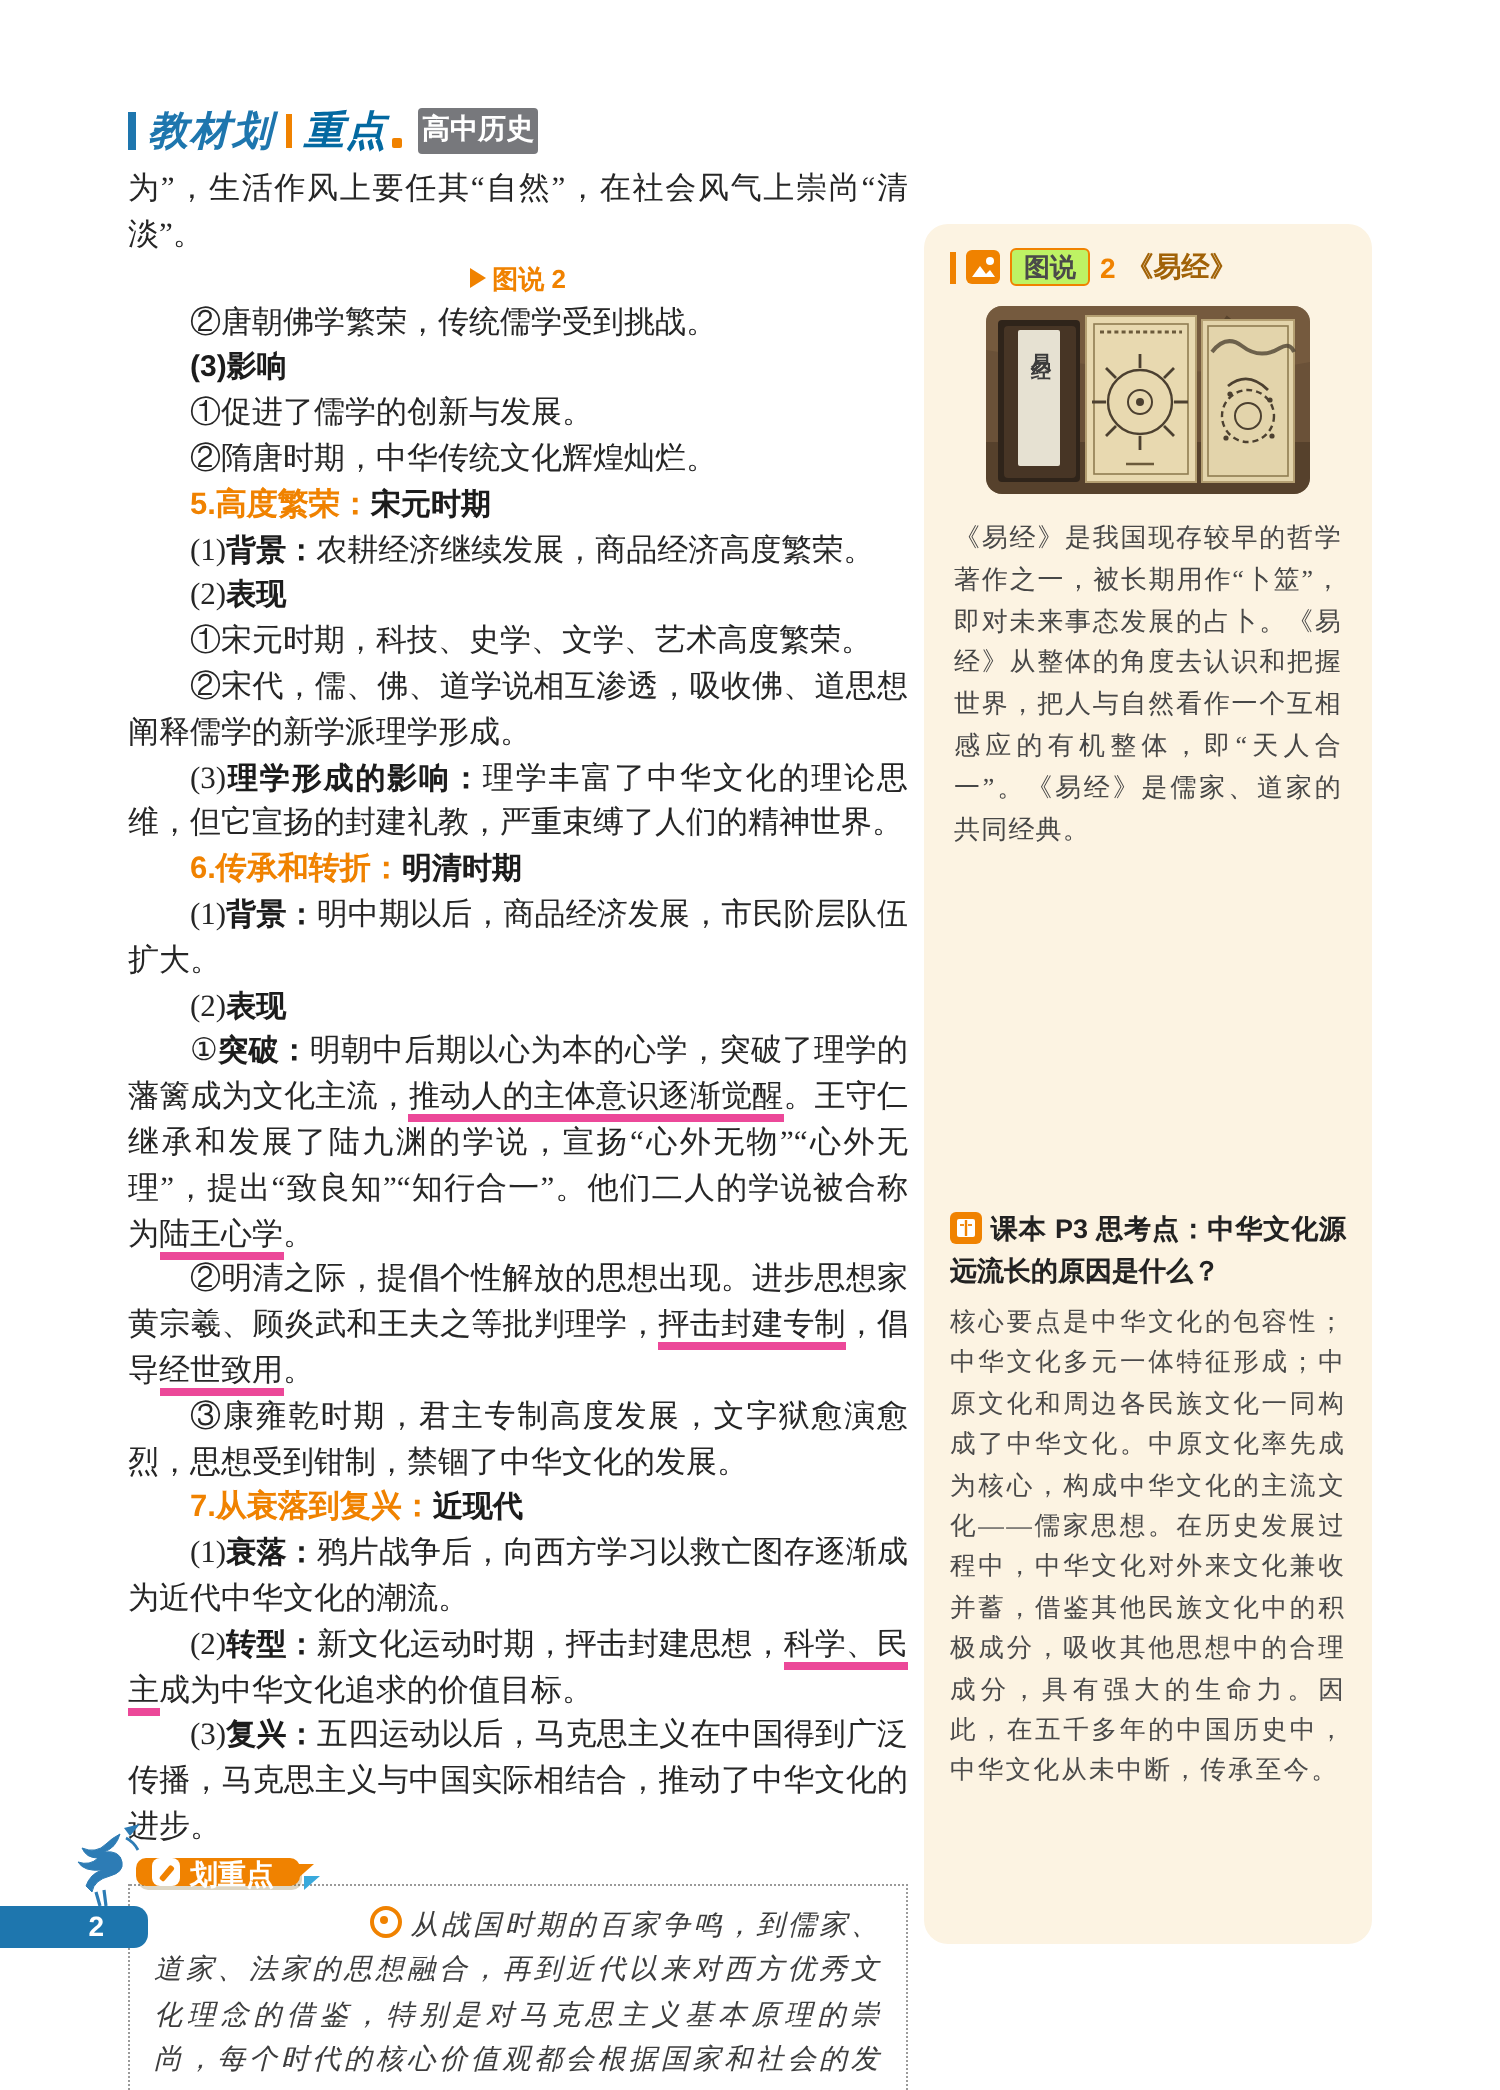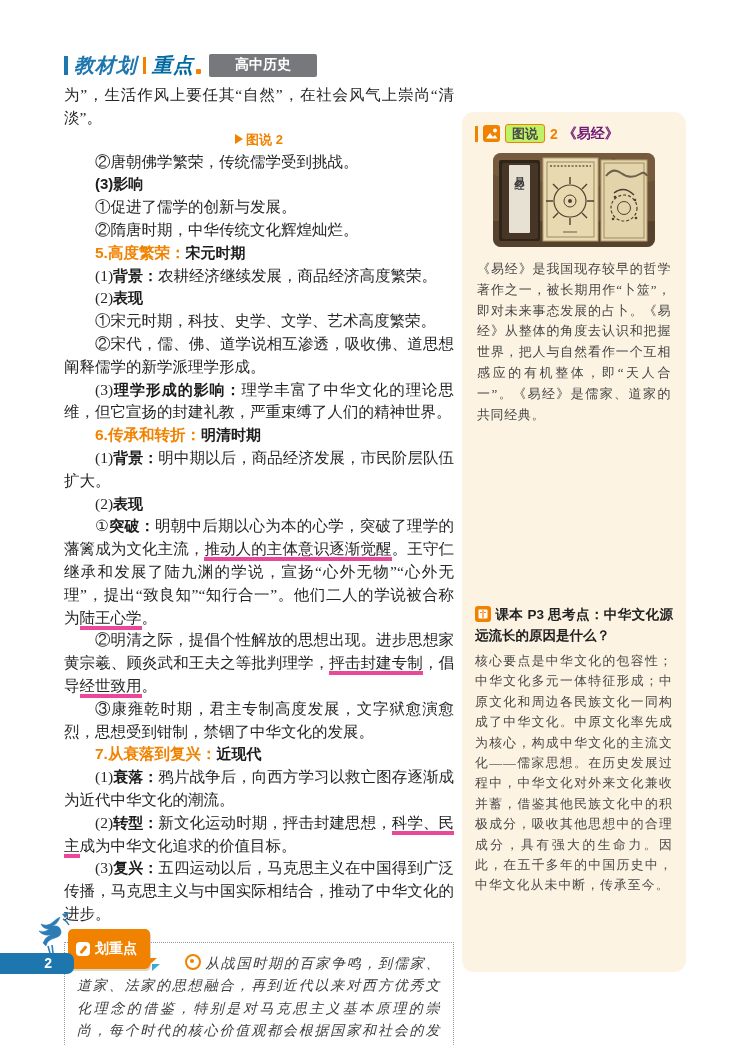--- a/index.html
+++ b/index.html
@@ -7,48 +7,48 @@
     width:750px;height:1045px;position:relative;background:#ffffff;overflow:hidden;
     font-family:"Liberation Serif","DejaVu Serif",serif;color:#2b2b2b;
   }
   
   .header{position:absolute;left:64px;top:52px;display:flex;align-items:center;gap:6px;}
   .logo-bar{display:inline-block;width:4px;height:19px;background:#1e76ae;}
   .brand1{font-family:"Liberation Sans","DejaVu Sans",sans-serif;font-weight:bold;font-style:italic;font-size:20px;color:#1e76ae;letter-spacing:1px;}
   .logo-bar2{display:inline-block;width:3px;height:17px;background:#f08200;}
   .brand2{font-family:"Liberation Sans","DejaVu Sans",sans-serif;font-weight:bold;font-style:italic;font-size:20px;color:#0369a1;letter-spacing:1px;}
   .brand-dot{display:inline-block;width:5px;height:5px;background:#f08200;margin:12px 2px 0 -4px;border-radius:1px;}
-  .subject-badge{font-family:"Liberation Sans","DejaVu Sans",sans-serif;font-weight:bold;font-size:14px;color:#fff;background:#77787c;padding:2px 26px 3px;border-radius:2px;}
+  .subject-badge{font-family:"Liberation Sans","DejaVu Sans",sans-serif;font-weight:bold;font-size:14px;color:#fff;background:#77787c;padding:2px 2px 3px;border-radius:2px;}
   
   .main-col{position:absolute;left:64px;top:84px;width:390px;}
   .para{margin:0;font-size:15.5px;line-height:22.8px;text-align:justify;color:#262626;}
   .para.indent{text-indent:2em;}
   .seg-h{font-family:"Liberation Sans","DejaVu Sans",sans-serif;font-weight:bold;color:#1c1c1c;font-size:15px;}
   .seg-o{font-family:"Liberation Sans","DejaVu Sans",sans-serif;font-weight:bold;color:#f08200;font-size:15.5px;}
   .seg-u{border-bottom:4px solid #ec4899;padding-bottom:0px;}
   .figure-ref{font-family:"Liberation Sans","DejaVu Sans",sans-serif;font-weight:bold;font-size:13px;color:#f08200;text-align:center;line-height:17px;margin:1px 0 3px;}
   .tri{display:inline-block;width:0;height:0;border-left:8px solid #f08200;border-top:5px solid transparent;border-bottom:5px solid transparent;margin-right:3px;}
   
   .hl-box{position:relative;margin-top:16px;border:1.6px dotted #9a9a9a;padding:10px 12px 8px;background:#fff;}
-  .hl-badge{position:absolute;top:-14px;left:3px;height:40px;display:flex;align-items:center;gap:5px;background:#f08200;border-radius:5px;padding:0 13px 0 8px;box-shadow:1px 2px 0 rgba(120,90,20,.25);}
+  .hl-badge{position:absolute;top:-14px;left:3px;height:14px;display:flex;gap:5px;background:#f08200;border-radius:5px;padding:0 13px 0 8px;box-shadow:1px 2px 0 rgba(120,90,20,.25);}
   .hl-badge:after{content:"";position:absolute;right:-7px;bottom:3px;width:0;height:0;border-left:9px solid #f08200;border-bottom:8px solid transparent;}
   .hl-badge:before{content:"";position:absolute;right:-10px;bottom:-2px;width:0;height:0;border-left:8px solid #39a9dc;border-bottom:7px solid transparent;}
   .hl-badge .ic{width:14px;height:14px;background:#fff;border-radius:4px;position:relative;}
   .hl-badge .ic i{position:absolute;left:6px;top:3px;width:2.5px;height:9px;background:#f08200;transform:rotate(40deg);border-radius:1px;}
   .hl-badge .lbl{font-family:"Liberation Sans","DejaVu Sans",sans-serif;font-weight:bold;font-size:14px;color:#fff;}
   .hl-text{margin:0;font-size:14px;line-height:22.6px;letter-spacing:1.6px;font-style:italic;color:#3d3d3d;text-align:justify;text-indent:108px;}
   .bullseye{display:inline-block;width:12px;height:12px;border:2px solid #f08200;border-radius:50%;position:relative;vertical-align:-2px;margin-right:4px;}
   .bullseye i{position:absolute;left:3px;top:3px;width:4px;height:4px;background:#f08200;border-radius:50%;}
   
   .sidebar{position:absolute;left:462px;top:112px;width:224px;height:860px;background:#fcf3e2;border-radius:12px;box-sizing:border-box;padding:12px 13px;}
   .ts-head{display:flex;align-items:center;gap:5px;}
   .ts-vbar{width:3px;height:16px;background:#f08200;}
   .ts-label{font-family:"Liberation Sans","DejaVu Sans",sans-serif;font-weight:bold;font-size:13px;color:#4a4a4a;border:1.6px solid #f08200;border-radius:3px;background:#bef264;padding:0 6px;line-height:17px;}
   .ts-num{font-family:"Liberation Sans","DejaVu Sans",sans-serif;font-weight:bold;font-size:14px;color:#f08200;}
-  .ts-title{font-family:Liberation Mono, monospace;font-weight:bold;font-size:14px;color:#701a75;}
+  .ts-title{font-family:Liberation Mono, monospace;font-weight:bold;font-size:14px;color:#a16207;}
   .photo-wrap{position:relative;width:162px;height:94px;margin:10px auto 0;}
   .photo-label{position:absolute;left:19px;top:15px;writing-mode:vertical-rl;font-size:10px;letter-spacing:4px;color:#3c3c3c;font-weight:bold;}
   .ts-caption{margin:12px 2px 0;font-size:13px;line-height:20.8px;letter-spacing:.6px;color:#474747;text-align:justify;}
   .kb{position:absolute;left:13px;right:13px;top:492px;}
   .kb-q{margin:0;font-family:"Liberation Sans","DejaVu Sans",sans-serif;font-weight:bold;font-size:13.5px;line-height:21px;color:#222;text-align:justify;}
   .kb-q .kb-icon{vertical-align:-3px;margin-right:4px;}
   .kb-a{margin:5px 0 0;font-size:12.8px;line-height:20.4px;letter-spacing:1.1px;color:#4a4a4a;text-align:justify;}
   
   .page-tab{position:absolute;left:0;top:953px;width:74px;height:21px;background:#1e76ae;border-radius:0 7px 7px 0;color:#fff;font-family:"Liberation Sans","DejaVu Sans",sans-serif;font-weight:bold;font-size:14px;text-align:right;line-height:21px;padding-right:22px;box-sizing:border-box;}
   .bird{position:absolute;left:36px;top:912px;}

